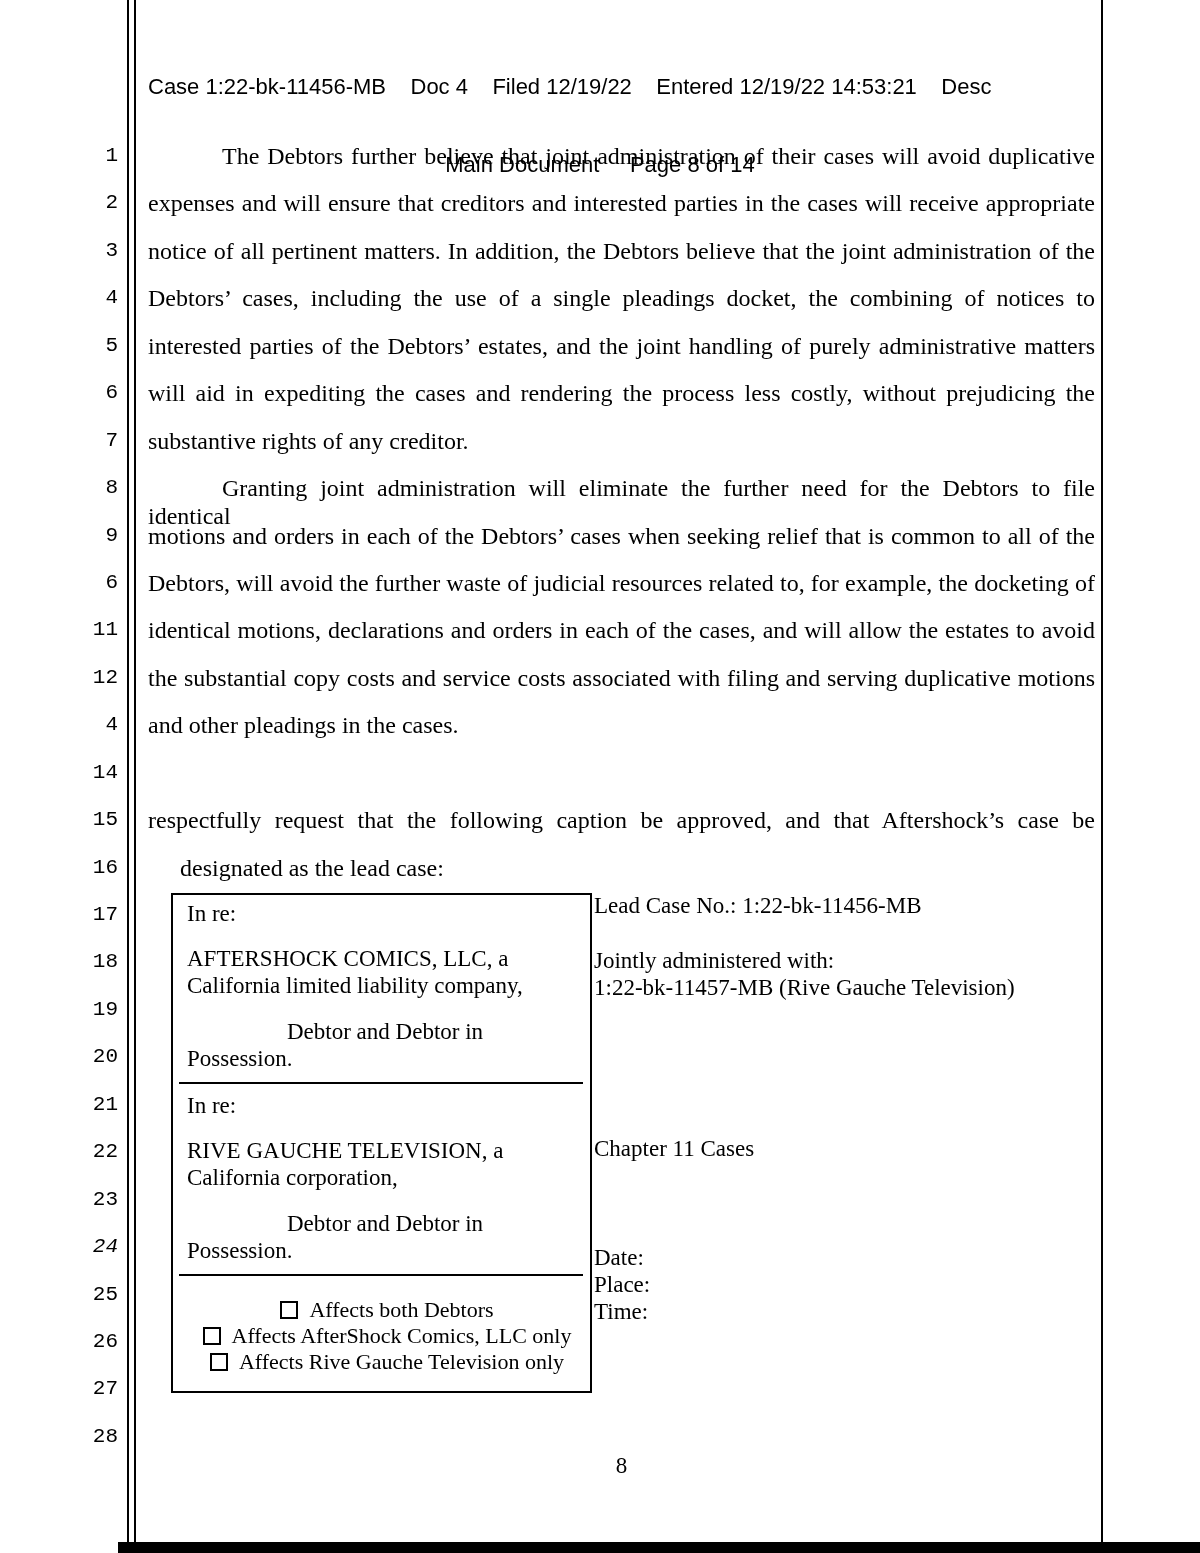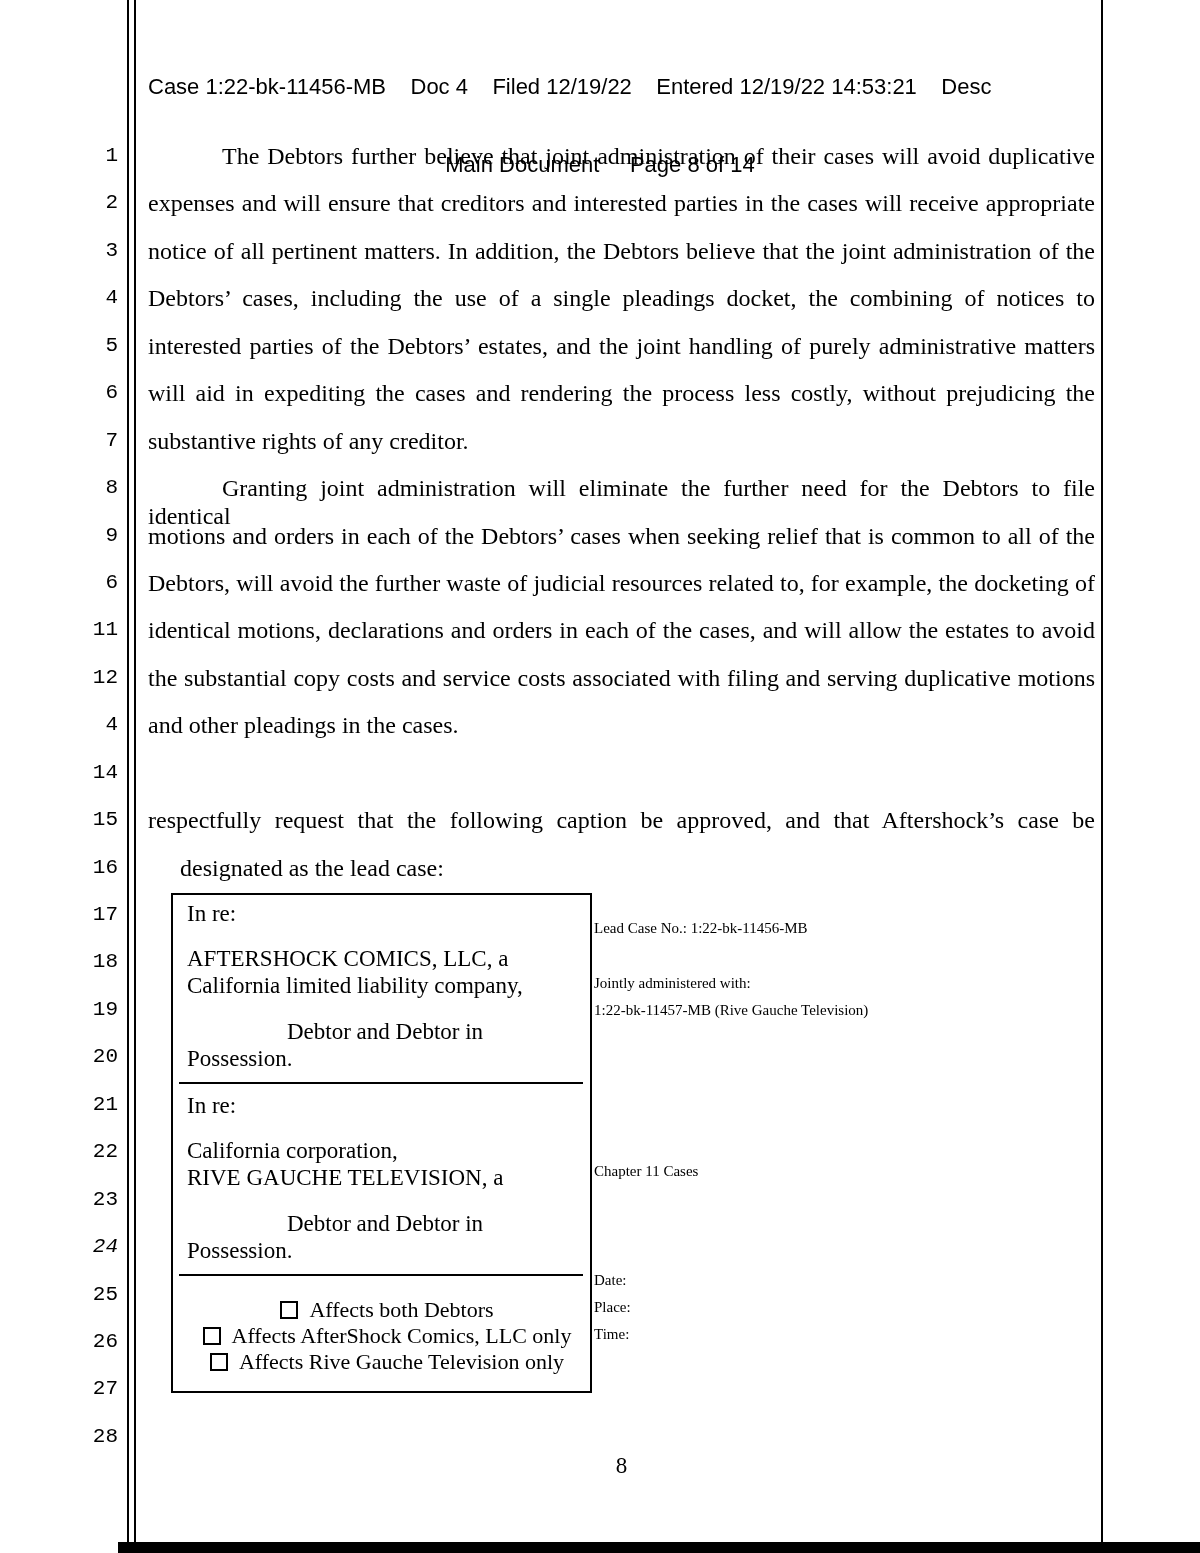--- a/index.html
+++ b/index.html
@@ -55,22 +55,22 @@
   .cap-role{padding-left:100px;}
   .cap-sep{border-top:2px solid #000;width:404px;margin:10px 0 8px -8px;}
   .cap-sep.second{margin-top:10px;margin-bottom:0;}
   .cb-list{margin-top:21px;}
   .cb-row{display:flex;align-items:center;height:26px;font-size:22px;line-height:26px;justify-content:center;}
   .cb-box{
     flex:0 0 auto;width:14px;height:14px;border:2px solid #000;
     margin:0 11px 0 3px;background:#fff;
   }
   .caption-right{
-    position:absolute;left:594px;top:908px;width:500px;
-    font-size:15px;line-height:27px;
+    position:absolute;left:594px;top:885px;width:500px;
+    font-size:23px;line-height:27px;
   }
   .cr-lead{margin-top:7px;}
   .cr-jointly{margin-top:28px;}
   .cr-chapter{margin-top:134px;}
   .cr-hearing{margin-top:82px;}
 
   .page-number{
     position:absolute;left:148px;top:1452px;width:947px;
     text-align:center;font-size:23px;line-height:27px;
   }
@@ -143,22 +143,22 @@
     <div>In re:</div>
     <div class="cap-gap-s"></div>
     <div>AFTERSHOCK COMICS, LLC, a</div>
     <div>California limited liability company,</div>
     <div class="cap-gap-m"></div>
     <div class="cap-role">Debtor and Debtor in</div>
     <div>Possession.</div>
     <div class="cap-sep"></div>
     <div>In re:</div>
     <div class="cap-gap-s"></div>
+    <div>RIVE GAUCHE TELEVISION, a</div>
     <div>California corporation,</div>
-    <div>RIVE GAUCHE TELEVISION, a</div>
     <div class="cap-gap-m"></div>
     <div class="cap-role">Debtor and Debtor in</div>
     <div>Possession.</div>
     <div class="cap-sep second"></div>
     <div class="cb-list" id="cb-list">
         <div class="cb-row">
           <span class="cb-box"></span>
           <span class="cb-label">Affects both Debtors</span>
         </div>
         <div class="cb-row">

